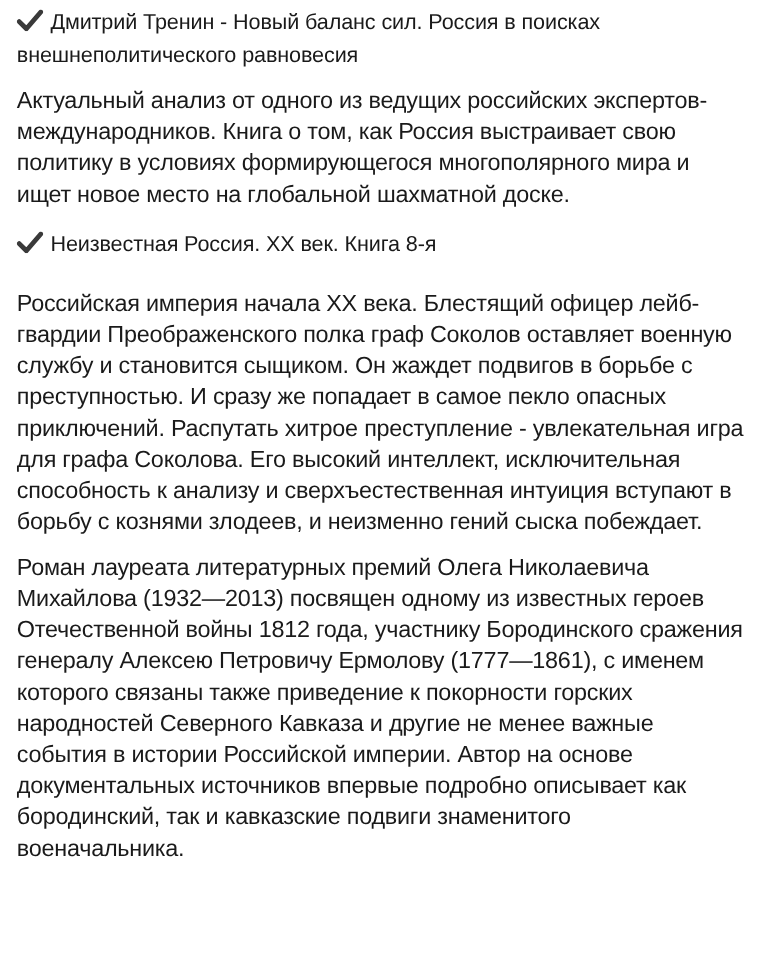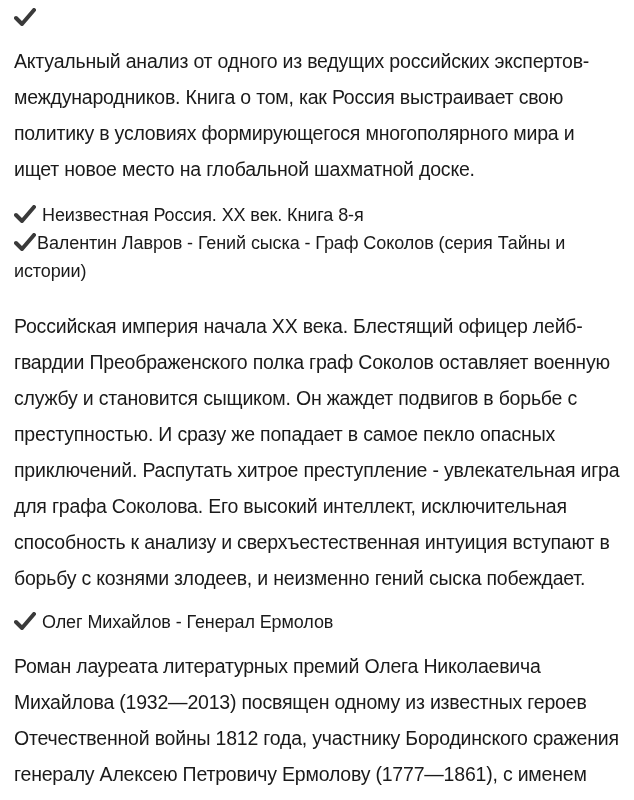--- a/index.html
+++ b/index.html
@@ -32,70 +32,56 @@
       display: inline-block;
       width: 22px;
       height: 18px;
       vertical-align: -2px;
       margin-right: 6px;
     }
     .check.tight { margin-right: 1px; }
     .check svg { display: block; }
     .book-desc {
       font-size: 19.5px;
-      line-height: 36px;
+      line-height: 26px;
       margin: 8px 0 12px 0;
       letter-spacing: -0.2px;
     }
     .b1 .book-desc { margin-top: 11px; margin-bottom: 14px; }
     .b2 .book-desc { margin-top: 14px; margin-bottom: 14px; }
     .b3 .book-desc { margin-top: 23px; margin-bottom: 12px; }
     .b4 .book-desc { margin-top: 12px; }
   </style>
 </head>
 <body>
 
 <div class="page">
 
   <section class="book b1">
     <h2 class="book-title">
       <span class="check">
         <svg width="22" height="18" viewBox="0 0 22 18">
             <path d="M2 10 L8 16 L20 2" fill="none" stroke="#3a3a3a" stroke-width="4" stroke-linecap="round" stroke-linejoin="round"></path>
           </svg>
-      </span>
+      </span><span>Дмитрий Тренин - Новый баланс сил. Россия в поисках внешнеполитического равновесия</span>
     </h2>
     <p class="book-desc">Актуальный анализ от одного из ведущих российских экспертов-международников. Книга о том, как Россия выстраивает свою политику в условиях формирующегося многополярного мира и ищет новое место на глобальной шахматной доске.</p>
   </section>
 
   <section class="book b2">
     <h2 class="book-title">
       <span class="check">
         <svg width="22" height="18" viewBox="0 0 22 18">
             <path d="M2 10 L8 16 L20 2" fill="none" stroke="#3a3a3a" stroke-width="4" stroke-linecap="round" stroke-linejoin="round"></path>
           </svg>
       </span><span>Неизвестная Россия. XX век. Книга 8-я</span>
     </h2>
   </section>
 
   <section class="book b3">
-    <h2 class="book-title">
-      <span class="check tight">
-        <svg width="22" height="18" viewBox="0 0 22 18">
-            <path d="M2 10 L8 16 L20 2" fill="none" stroke="#3a3a3a" stroke-width="4" stroke-linecap="round" stroke-linejoin="round"></path>
-          </svg>
-      </span><span>Валентин Лавров - Гений сыска - Граф Соколов (серия Тайны и истории)</span>
-    </h2>
     <p class="book-desc">Российская империя начала XX века. Блестящий офицер лейб-гвардии Преображенского полка граф Соколов оставляет военную службу и становится сыщиком. Он жаждет подвигов в борьбе с преступностью. И сразу же попадает в самое пекло опасных приключений. Распутать хитрое преступление - увлекательная игра для графа Соколова. Его высокий интеллект, исключительная способность к анализу и сверхъестественная интуиция вступают в борьбу с кознями злодеев, и неизменно гений сыска побеждает.</p>
   </section>
 
   <section class="book b4">
-    <h2 class="book-title">
-      <span class="check">
-        <svg width="22" height="18" viewBox="0 0 22 18">
-            <path d="M2 10 L8 16 L20 2" fill="none" stroke="#3a3a3a" stroke-width="4" stroke-linecap="round" stroke-linejoin="round"></path>
-          </svg>
-      </span><span>Олег Михайлов - Генерал Ермолов</span>
-    </h2>
     <p class="book-desc">Роман лауреата литературных премий Олега Николаевича Михайлова (1932—2013) посвящен одному из известных героев Отечественной войны 1812 года, участнику Бородинского сражения генералу Алексею Петровичу Ермолову (1777—1861), с именем которого связаны также приведение к покорности горских народностей Северного Кавказа и другие не менее важные события в истории Российской империи. Автор на основе документальных источников впервые подробно описывает как бородинский, так и кавказские подвиги знаменитого военачальника.</p>
   </section>
 
 </div>
 
 </body></html>

